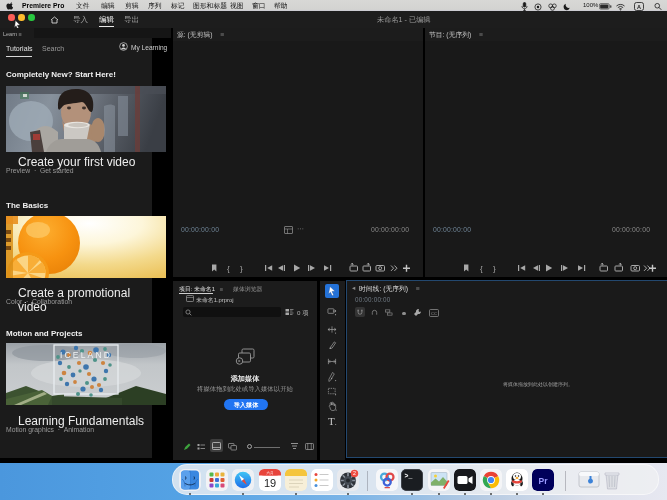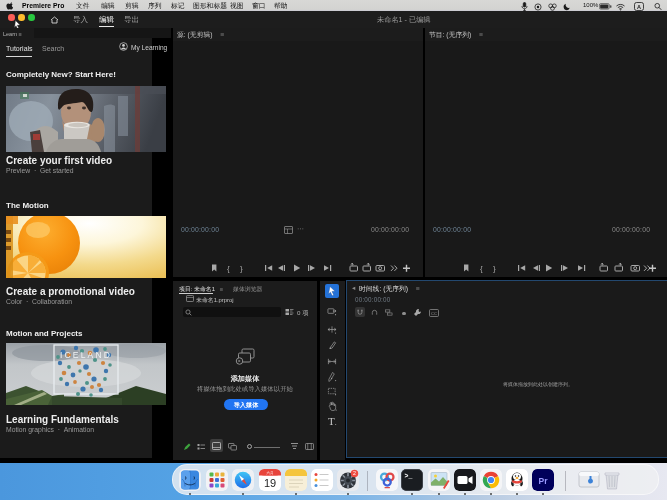--- a/index.html
+++ b/index.html
@@ -13,21 +13,21 @@
 
 #titlebar { position:absolute; left:0; top:10.5px; width:667px; height:17.5px; background:#1d1d1d; }
 .tl { position:absolute; top:3.5px; width:6.5px; height:6.5px; border-radius:50%; }
 #titlebar .tab { position:absolute; top:0; height:16px; line-height:17px; font-size:7.5px; color:#a5a5a5;text-align:center; }
 #titlebar .sel { color:#f2f2f2; border-bottom:1.5px solid #e8e8e8; }
 
 .panel { position:absolute; background:#1e1e1e; }
 
 #learn { left:0; top:28px; width:152px; height:430px; background:#1b1b1b; }
 .thumb { position:absolute; left:6px; width:160px; overflow:hidden; }
-.ltitle { position:absolute; left:6px; font-size:10px; font-weight:bold; color:#ededed; }
+.ltitle { position:absolute; left:18px; font-size:12px; font-weight:normal; color:#ededed; }
 .lsub { position:absolute; left:6px; font-size:6.8px; color:#9a9a9a; }
 
 #th1 { background:linear-gradient(100deg,#5a5550 0%,#6a625c 25%,#4a443f 55%,#2b2724 80%,#191715 100%); }
 #th2 { background:radial-gradient(circle at 72% 45%, #fffdf0 0%, #fdf4c8 30%, #f7df8a 60%, #f0c85a 85%, #eab83e 100%); }
 #th3 { background:linear-gradient(180deg,#8fa3b5 0%,#a9b9c6 45%,#93a393 62%,#4e6b42 72%,#35502e 85%,#273d23 100%); }
 
 #srcmon { left:173px; top:28px; width:250px; height:249px; background:#191919; }
 #progmon { left:425px; top:28px; width:242px; height:249px; background:#191919; }
 .monhead { position:absolute; left:0; top:0; right:0; height:13px; background:#1c1c1c; font-size:6.8px; color:#c4c4c4; line-height:14px; }
 .tc { position:absolute; font-size:6.8px; letter-spacing:0.2px; }
@@ -164,21 +164,21 @@
     <rect x="58" y="38" width="26" height="25" rx="3" fill="#cbc8c3"></rect>
     <ellipse cx="71" cy="39" rx="13" ry="3.2" fill="#e8e5e0"></ellipse>
     <ellipse cx="72" cy="39" rx="10" ry="2.2" fill="#cac5be"></ellipse>
     <path d="M84 38c6 2 9 8 8 14-3 6-8 8-12 6z" fill="#a8876c"></path>
     <ellipse cx="92" cy="44" rx="7" ry="12" fill="#a8876c"></ellipse>
     <path d="M40 66c3-9 10-13 16-13h24c8 0 13 5 15 13z" fill="#a09d98"></path>
     <path d="M98 20c4-2 8-2 11 0v46h-11z" fill="#8d96a0" opacity="0.55"></path>
   </svg>
   <div class="ltitle" style="top:127px">Create your first video</div>
   <div class="lsub" style="top:139px">Preview&nbsp;&nbsp;·&nbsp;&nbsp;Get started</div>
-  <div class="abs" style="left:6px;top:173px;font-size:8px;font-weight:bold;color:#f0f0f0">The Motion</div>
+  <div class="abs" style="left:6px;top:173px;font-size:8px;font-weight:bold;color:#f0f0f0">The Basics</div>
   <svg class="thumb abs" id="th2" style="top:188px;height:62px" width="160" height="62" viewBox="0 0 160 62">
     <defs>
       <radialGradient id="glow" cx="0.52" cy="0.12" r="0.95">
         <stop offset="0" stop-color="#ffffff"></stop>
           <stop offset="0.35" stop-color="#fdf6da"></stop>
         <stop offset="0.7" stop-color="#f3d98b"></stop>
           <stop offset="1" stop-color="#ecc35c"></stop>
       </radialGradient>
       <radialGradient id="orb" cx="0.42" cy="0.3" r="0.85">
         <stop offset="0" stop-color="#fdae2f"></stop>

